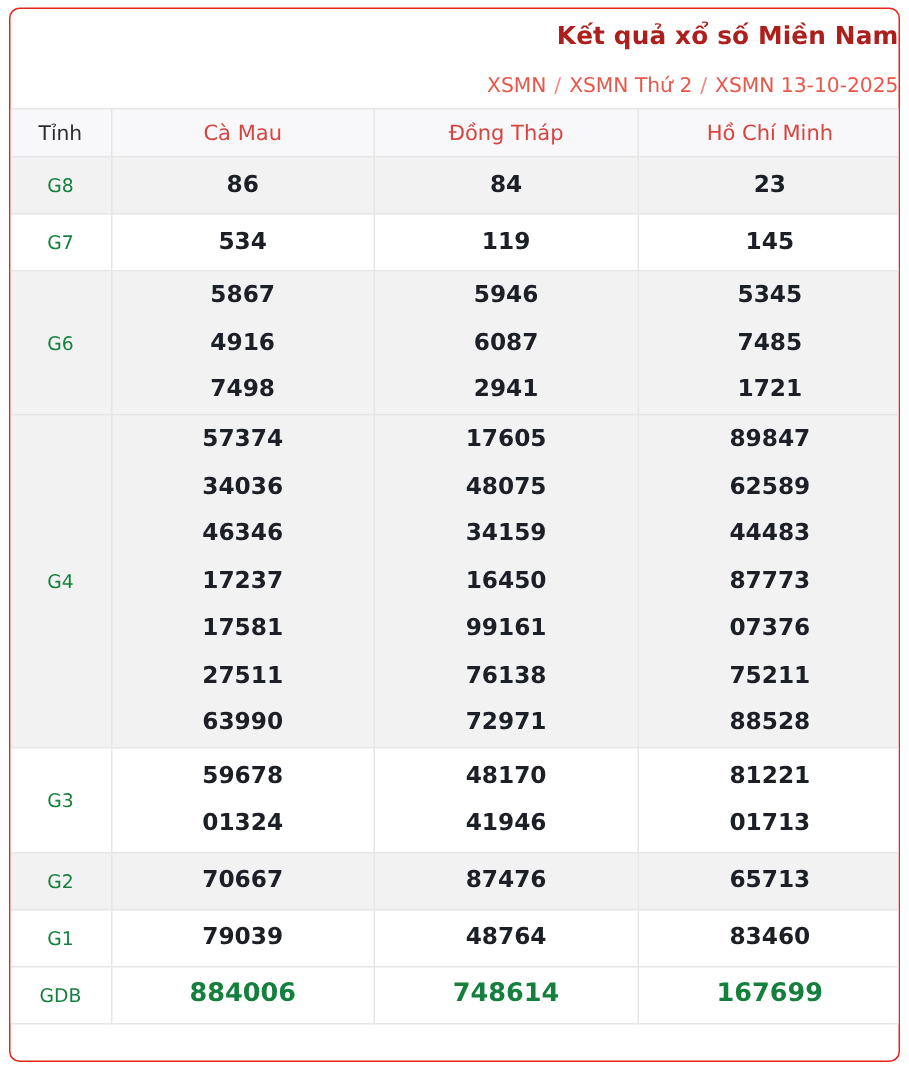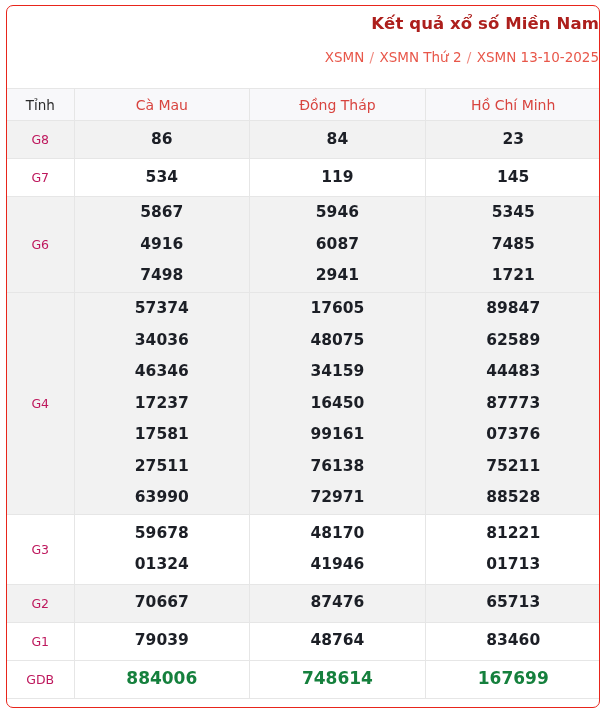--- a/index.html
+++ b/index.html
@@ -44,21 +44,21 @@
     white-space: nowrap;
   }
   .breadcrumb .sep {
     color: #f08a80;
     padding: 0 1px;
   }
   table.results {
     width: 100%;
     border-collapse: collapse;
     table-layout: fixed;
-    margin-top: 20px;
+    margin-top: 4px;
   }
   table.results col.c-label { width: 67px; }
   table.results col.c-prov  { width: 175.6px; }
   table.results th,
   table.results td {
     border-top: 1px solid #e6e6e6;
     border-bottom: 1px solid #e6e6e6;
     border-right: 1px solid #e6e6e6;
     text-align: center;
     vertical-align: middle;
@@ -77,21 +77,21 @@
     font-weight: bold;
   }
   th.h-prov {
     color: #d8443f;
     font-size: 14px;
     font-weight: bold;
   }
   tbody tr.alt > td { background: #f2f2f2; }
   tbody tr > td { background: #ffffff; }
   td.label {
-    color: #be185d;
+    color: #15803d;
     font-size: 12.5px;
     font-weight: normal;
   }
   td.nums {
     font-size: 15.5px;
     font-weight: bold;
     color: #1c1f26;
     line-height: 31.5px;
     padding: 4px 0;
   }

